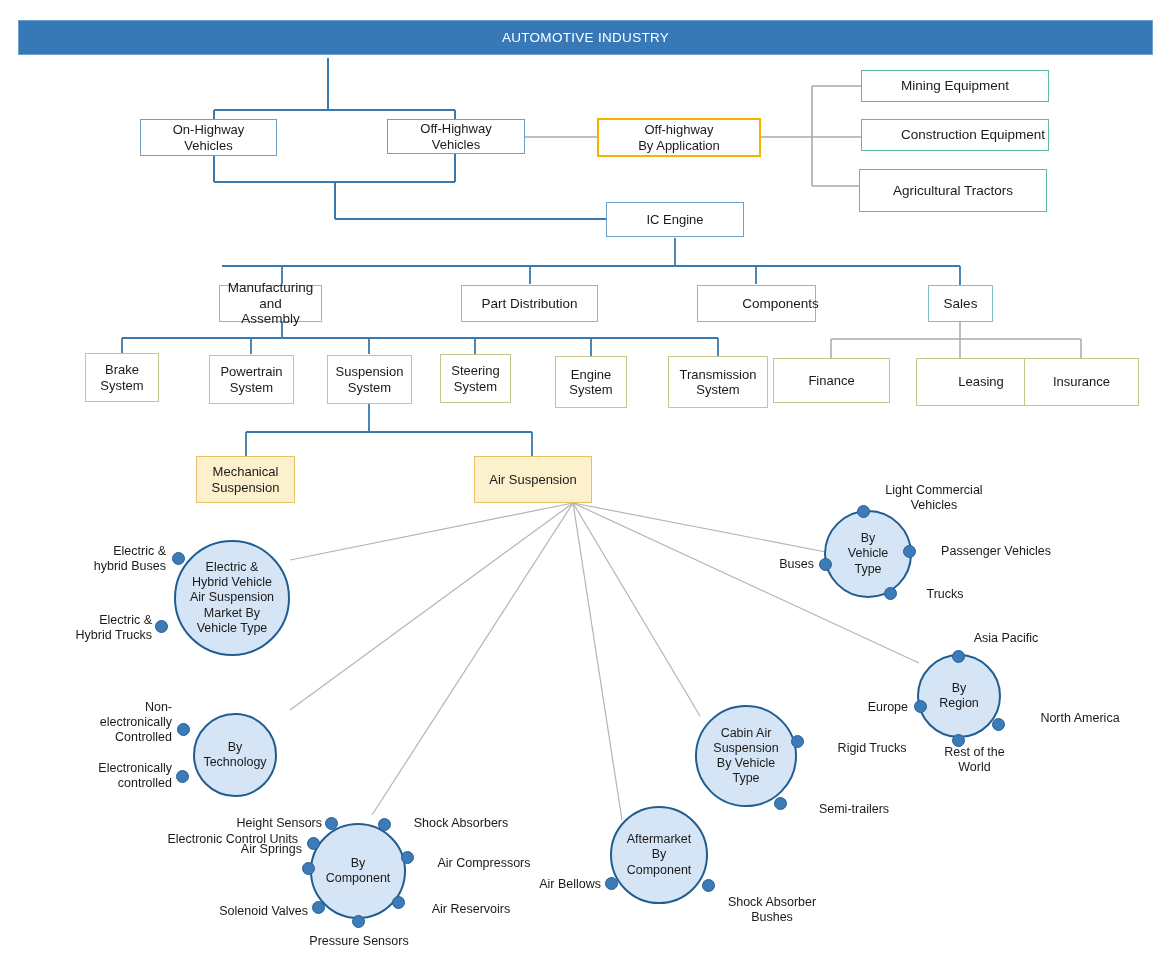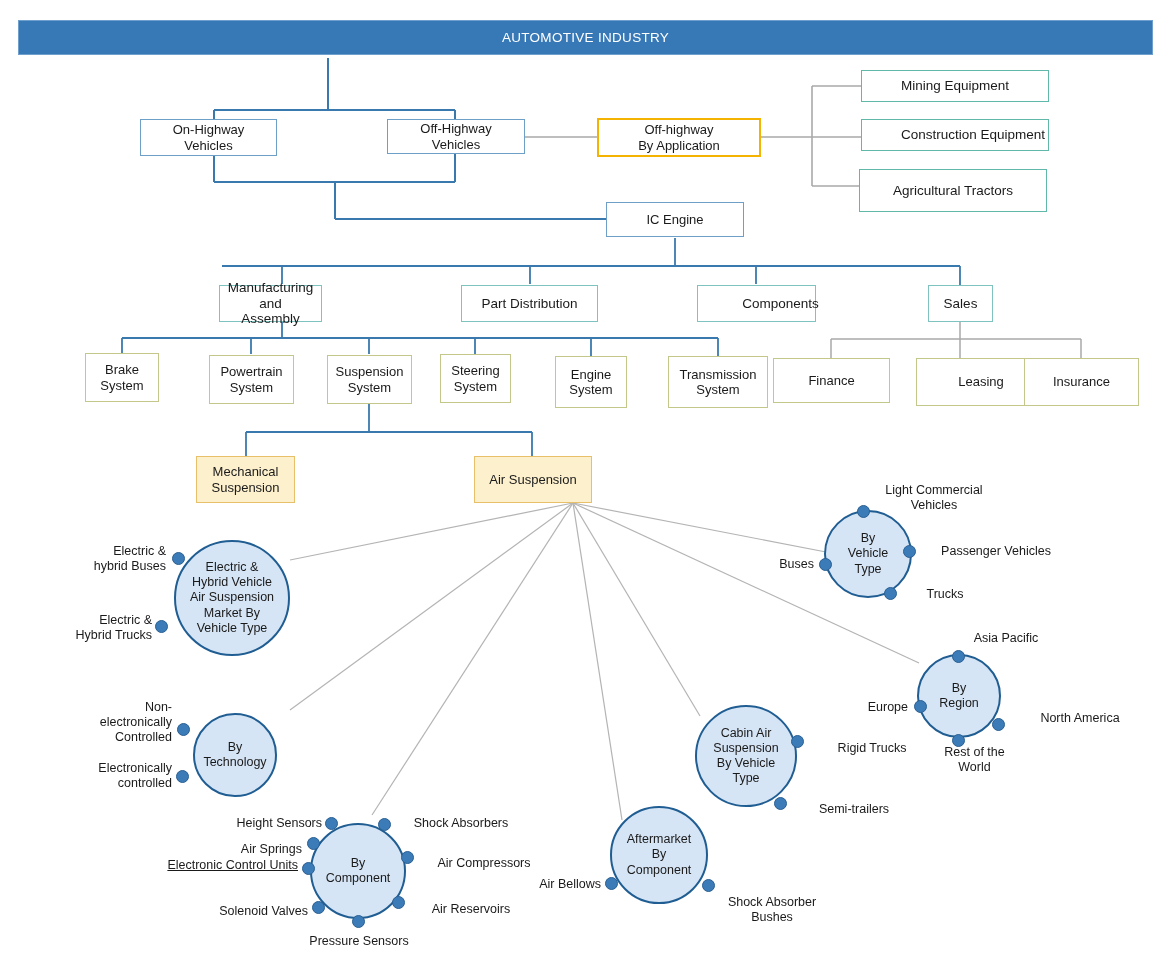--- a/index.html
+++ b/index.html
@@ -347,21 +347,21 @@
   <div class="lbl l" style="left:396px; top:816px; width:130px;">Shock Absorbers</div>
   <div class="dot" style="left:401px; top:851px;"></div>
   <div class="lbl l" style="left:419px; top:856px; width:130px;">Air Compressors</div>
   <div class="dot" style="left:392px; top:896px;"></div>
   <div class="lbl l" style="left:411px; top:902px; width:120px;">Air Reservoirs</div>
   <div class="dot" style="left:352px; top:915px;"></div>
   <div class="lbl c" style="left:300px; top:934px; width:118px; text-align:center;">Pressure Sensors</div>
   <div class="dot" style="left:312px; top:901px;"></div>
   <div class="lbl r" style="left:190px; top:904px; width:118px;">Solenoid Valves</div>
   <div class="dot" style="left:302px; top:862px;"></div>
-  <div class="lbl r" style="left:130px; top:858px; width:168px;text-decoration:underline;">Electronic Control Units</div>
+  <div class="lbl r" style="left:130px; top:832px; width:168px;">Electronic Control Units</div>
   <div class="dot" style="left:307px; top:837px;"></div>
   <div class="lbl r" style="left:190px; top:842px; width:112px;">Air Springs</div>
 
   <div class="circle" style="left:610px; top:806px; width:98px; height:98px;">
     <span style="white-space:pre-line">Aftermarket
 By
 Component</span>
   </div>
   <div class="dot" style="left:605px; top:877px;"></div>
   <div class="lbl r" style="left:500px; top:877px; width:101px;">Air Bellows</div>

